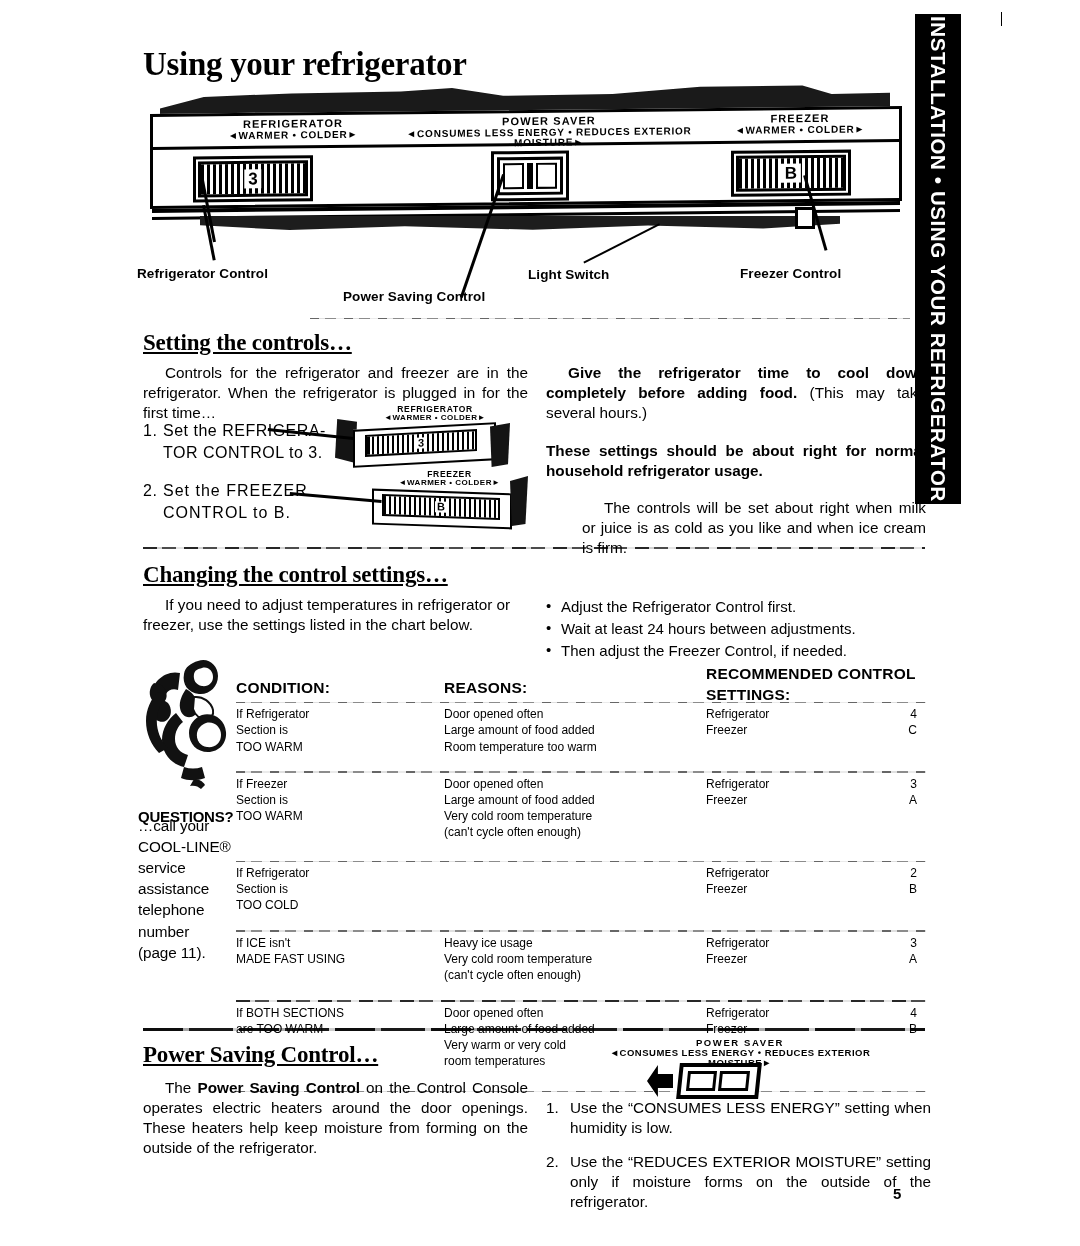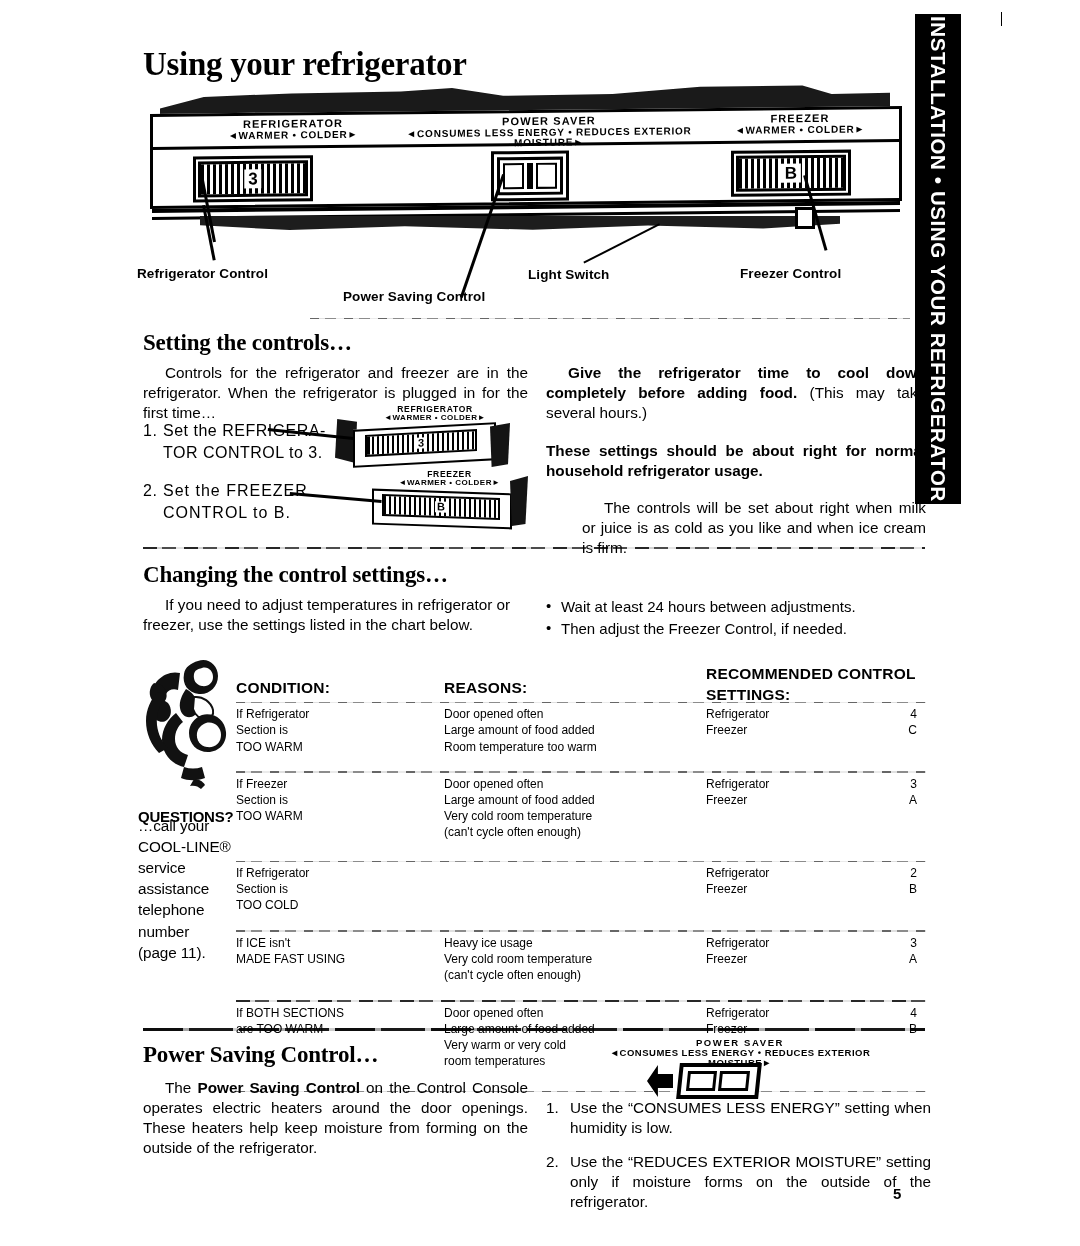--- a/index.html
+++ b/index.html
@@ -68,20 +68,21 @@
     color: #000;
   }
 
   h2.sec-head {
     position: absolute;
     font-family: "Liberation Serif", serif;
     font-weight: bold;
     font-size: 23px;
     margin: 0;
     letter-spacing: -0.2px;
+    text-decoration: underline;
   }
 
   
   .console-wrap {
     position: absolute;
     left: 140px;
     top: 85px;
     width: 770px;
     height: 145px;
   }
@@ -549,20 +550,21 @@
 
   <div class="rule" style="left:143px; top:547px; width:782px;"></div>
 
   <h2 class="sec-head" style="left:143px; top:562px;">Changing the control settings…</h2>
 
   <div class="body-col" style="left:143px; top:595px; width:385px; text-align:left;">
     <p class="indent">If you need to adjust temperatures in refrigerator or freezer, use the settings listed in the chart below.</p>
   </div>
 
   <div class="bullets" style="left:546px; top:596px; width:385px;">
+    <div>Adjust the Refrigerator Control first.</div>
     <div>Wait at least 24 hours between adjustments.</div>
     <div>Then adjust the Freezer Control, if needed.</div>
   </div>
 
   <div class="q-side">
     <svg class="phone" viewBox="0 0 92 140" aria-hidden="true">
       <g fill="#111">
         <path d="M52 6 c10 -4 20 4 20 15 c0 11 -9 19 -19 18 c-11 -1 -17 -10 -15 -20 c1 -7 7 -11 14 -13 z"></path>
         <path d="M56 13 c6 -2 11 3 11 9 c0 6 -5 10 -11 9 c-6 -1 -9 -6 -8 -12 c1 -4 4 -5 8 -6 z" fill="#fff"></path>
         <path d="M34 18 c-8 -2 -16 1 -22 7 c-5 5 -6 12 -2 16 c3 3 8 2 10 -2 c2 -4 7 -6 12 -4 z"></path>

